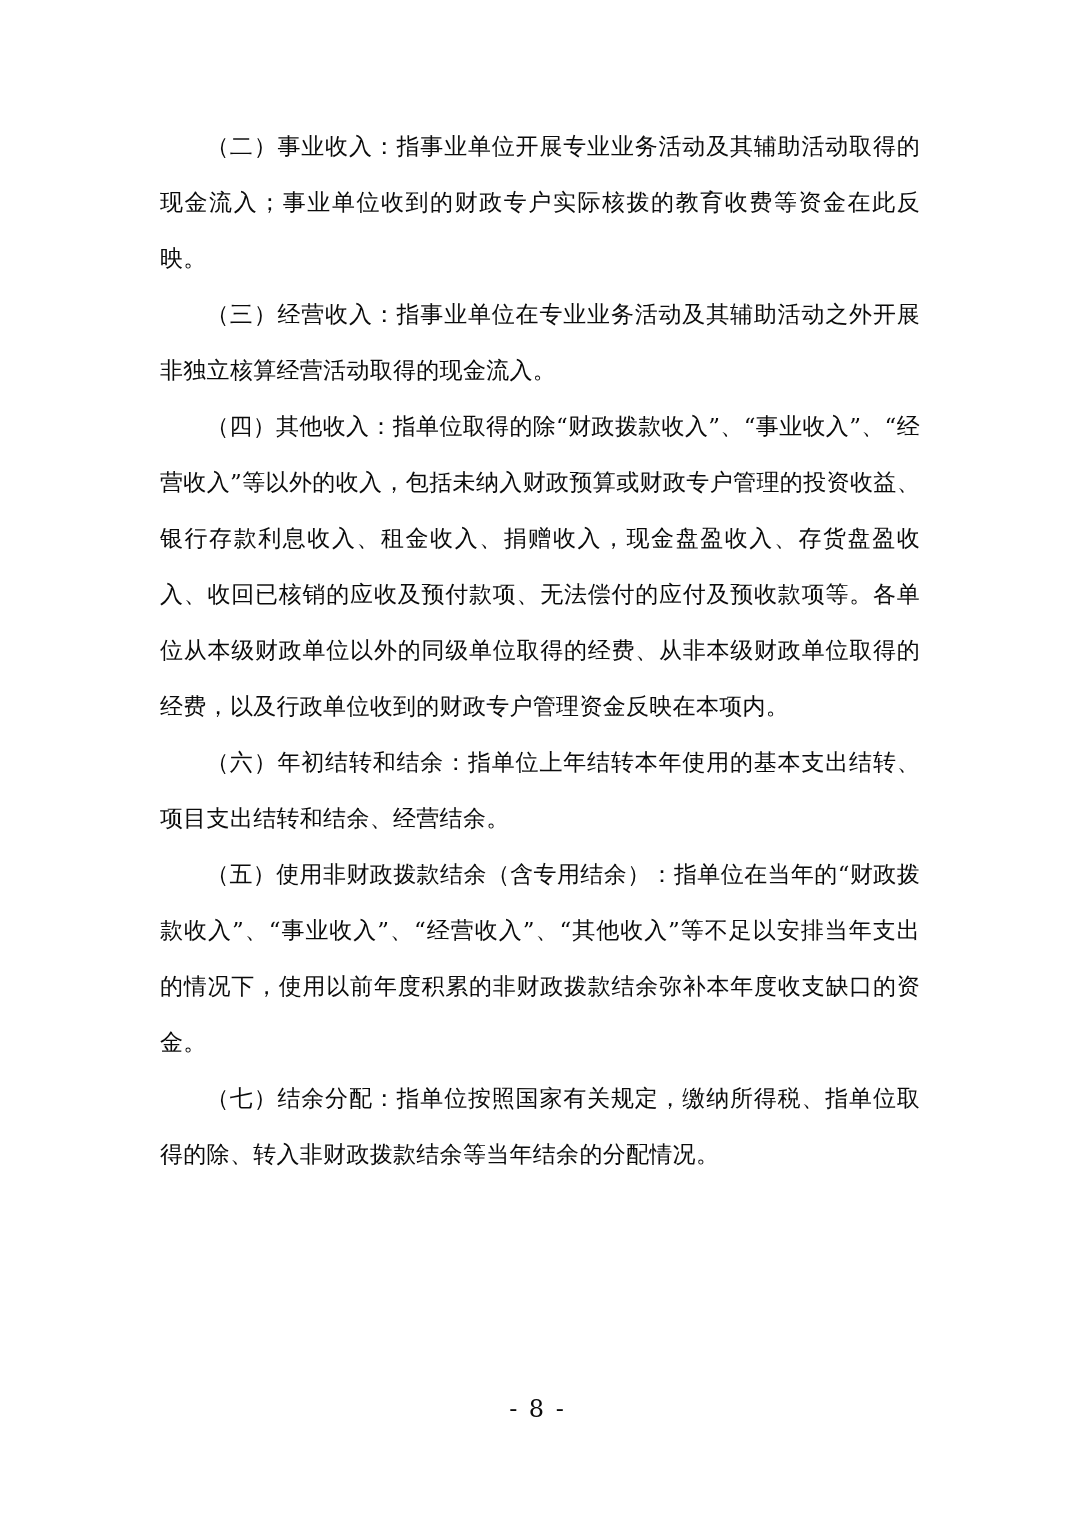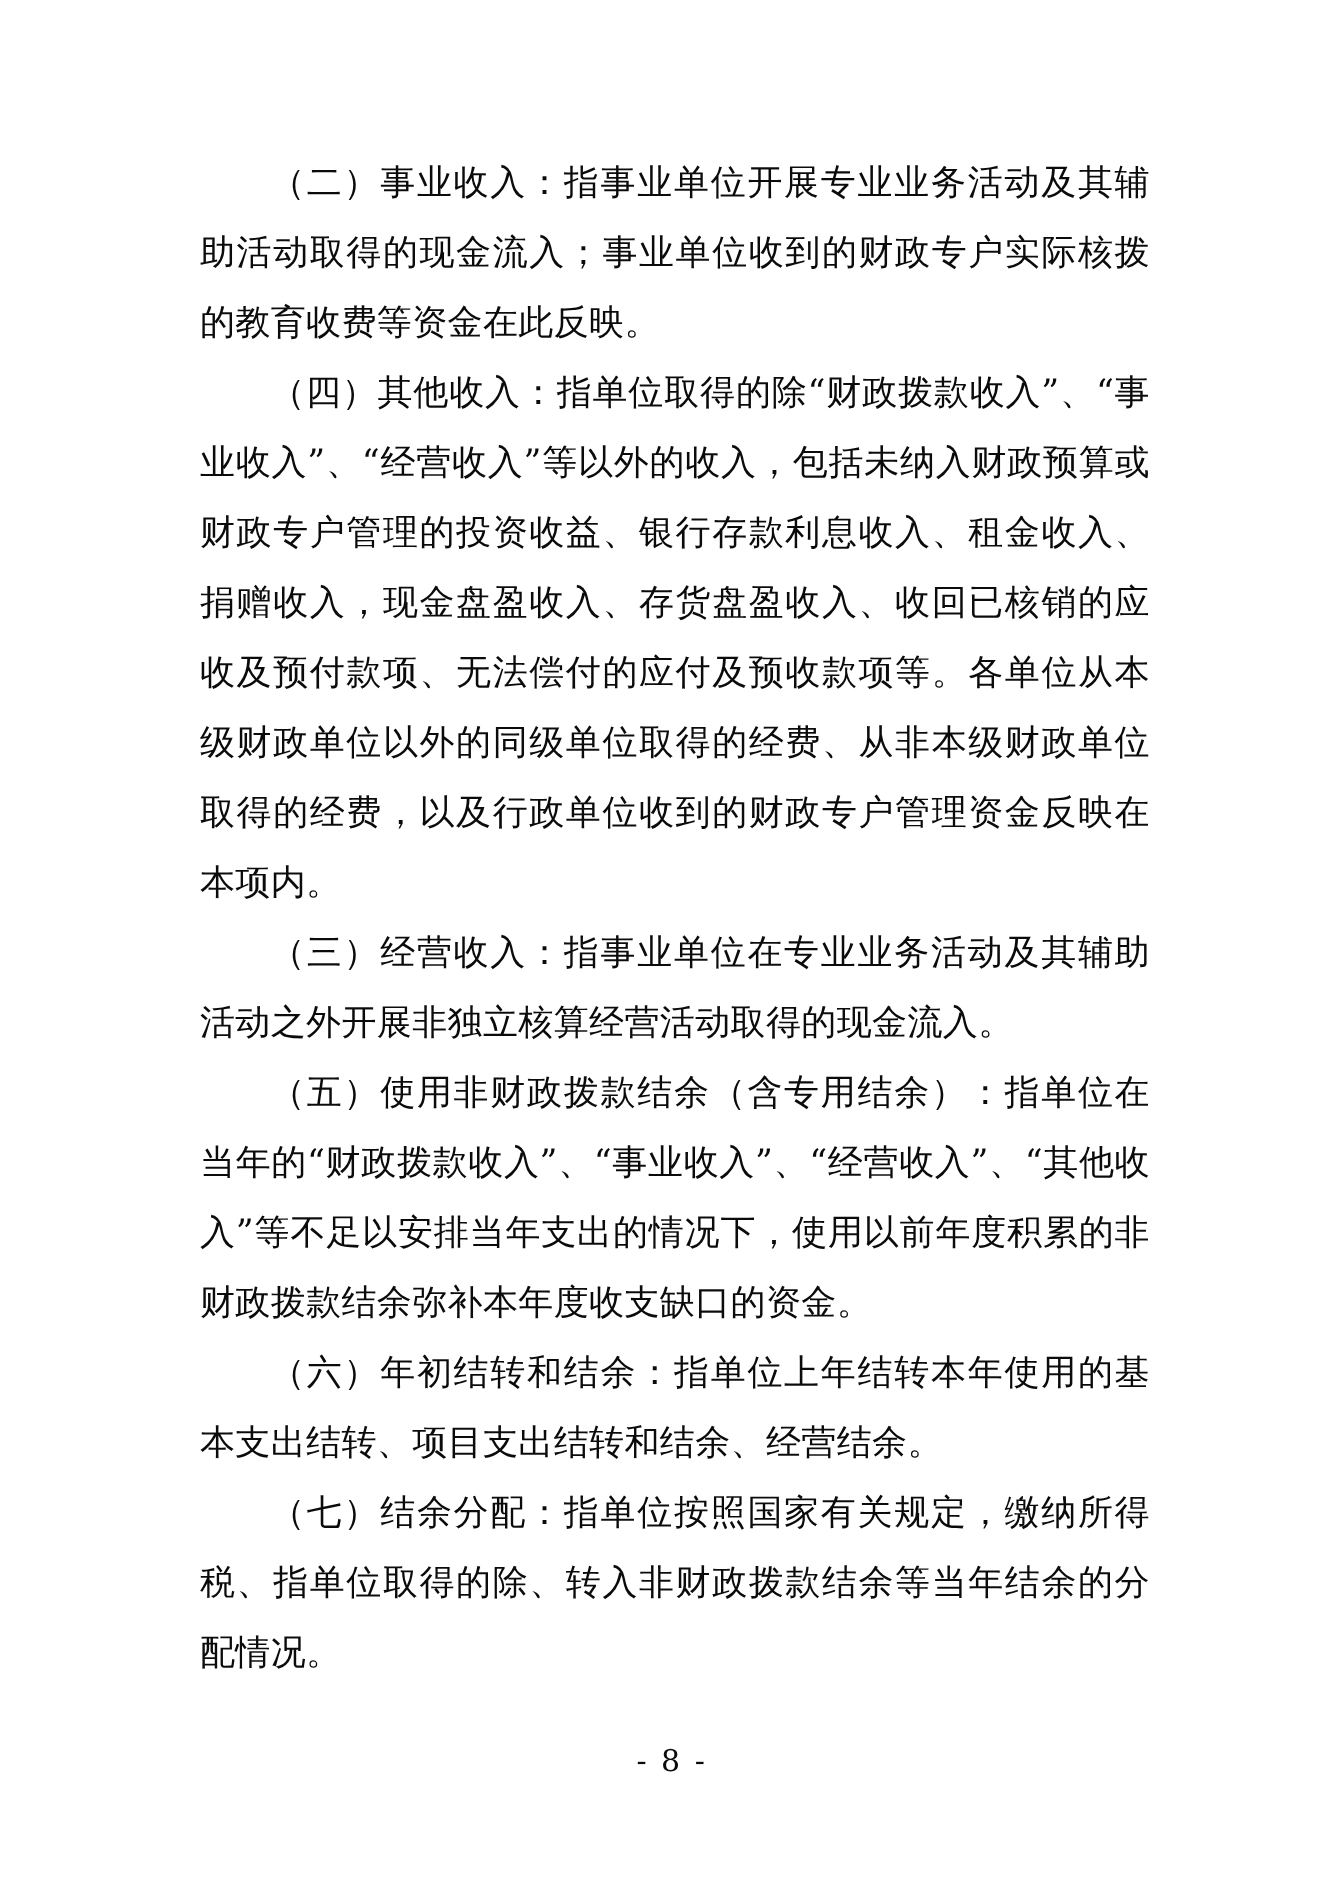--- a/index.html
+++ b/index.html
@@ -16,21 +16,21 @@
     overflow: hidden;
   }
   .content {
     position: absolute;
     left: 160px;
     top: 118px;
     width: 760px;
   }
   .para {
     font-family: "DejaVu Serif", "Liberation Serif", serif;
-    font-size: 28px;
+    font-size: 23px;
     line-height: 56px;
     color: #0b0b0b;
     text-align: justify;
     text-justify: inter-ideograph;
     text-indent: 2em;
     margin: 0 0 0 0;
     letter-spacing: 0.3px;
   }
   .footer {
     position: absolute;
@@ -43,20 +43,20 @@
     color: #0b0b0b;
     letter-spacing: 2px;
   }
 </style>
 </head>
 <body>
 
 <div class="page">
   <div class="content">
     <p class="para">（二）事业收入：指事业单位开展专业业务活动及其辅助活动取得的现金流入；事业单位收到的财政专户实际核拨的教育收费等资金在此反映。</p>
+    <p class="para">（三）经营收入：指事业单位在专业业务活动及其辅助活动之外开展非独立核算经营活动取得的现金流入。</p>
     <p class="para">（四）其他收入：指单位取得的除“财政拨款收入”、“事业收入”、“经营收入”等以外的收入，包括未纳入财政预算或财政专户管理的投资收益、银行存款利息收入、租金收入、捐赠收入，现金盘盈收入、存货盘盈收入、收回已核销的应收及预付款项、无法偿付的应付及预收款项等。各单位从本级财政单位以外的同级单位取得的经费、从非本级财政单位取得的经费，以及行政单位收到的财政专户管理资金反映在本项内。</p>
-    <p class="para">（三）经营收入：指事业单位在专业业务活动及其辅助活动之外开展非独立核算经营活动取得的现金流入。</p>
+    <p class="para">（六）年初结转和结余：指单位上年结转本年使用的基本支出结转、项目支出结转和结余、经营结余。</p>
     <p class="para">（五）使用非财政拨款结余（含专用结余）：指单位在当年的“财政拨款收入”、“事业收入”、“经营收入”、“其他收入”等不足以安排当年支出的情况下，使用以前年度积累的非财政拨款结余弥补本年度收支缺口的资金。</p>
-    <p class="para">（六）年初结转和结余：指单位上年结转本年使用的基本支出结转、项目支出结转和结余、经营结余。</p>
     <p class="para">（七）结余分配：指单位按照国家有关规定，缴纳所得税、指单位取得的除、转入非财政拨款结余等当年结余的分配情况。</p>
   </div>
   <div class="footer">- 8 -</div>
 </div>
 
 </body></html>

